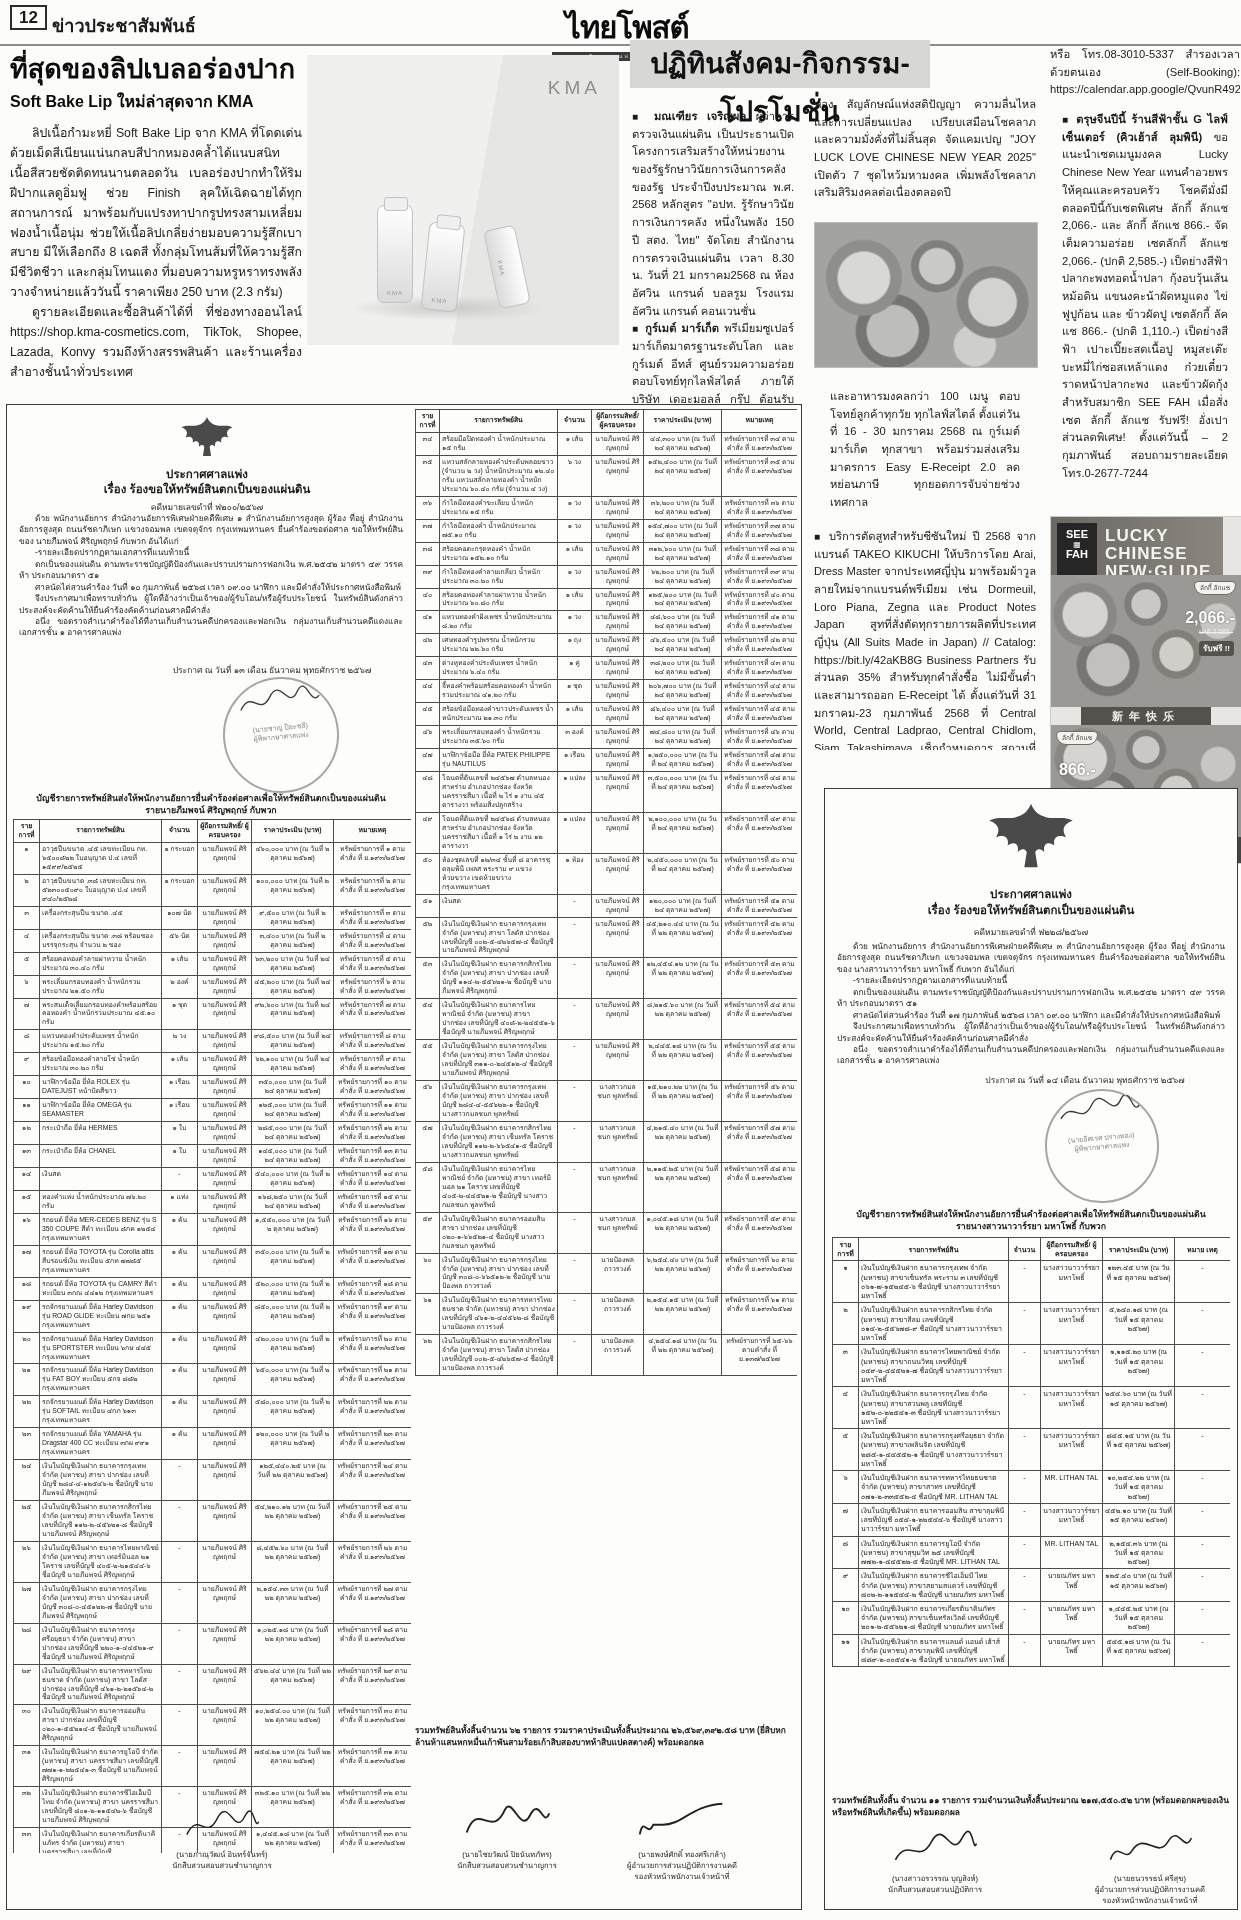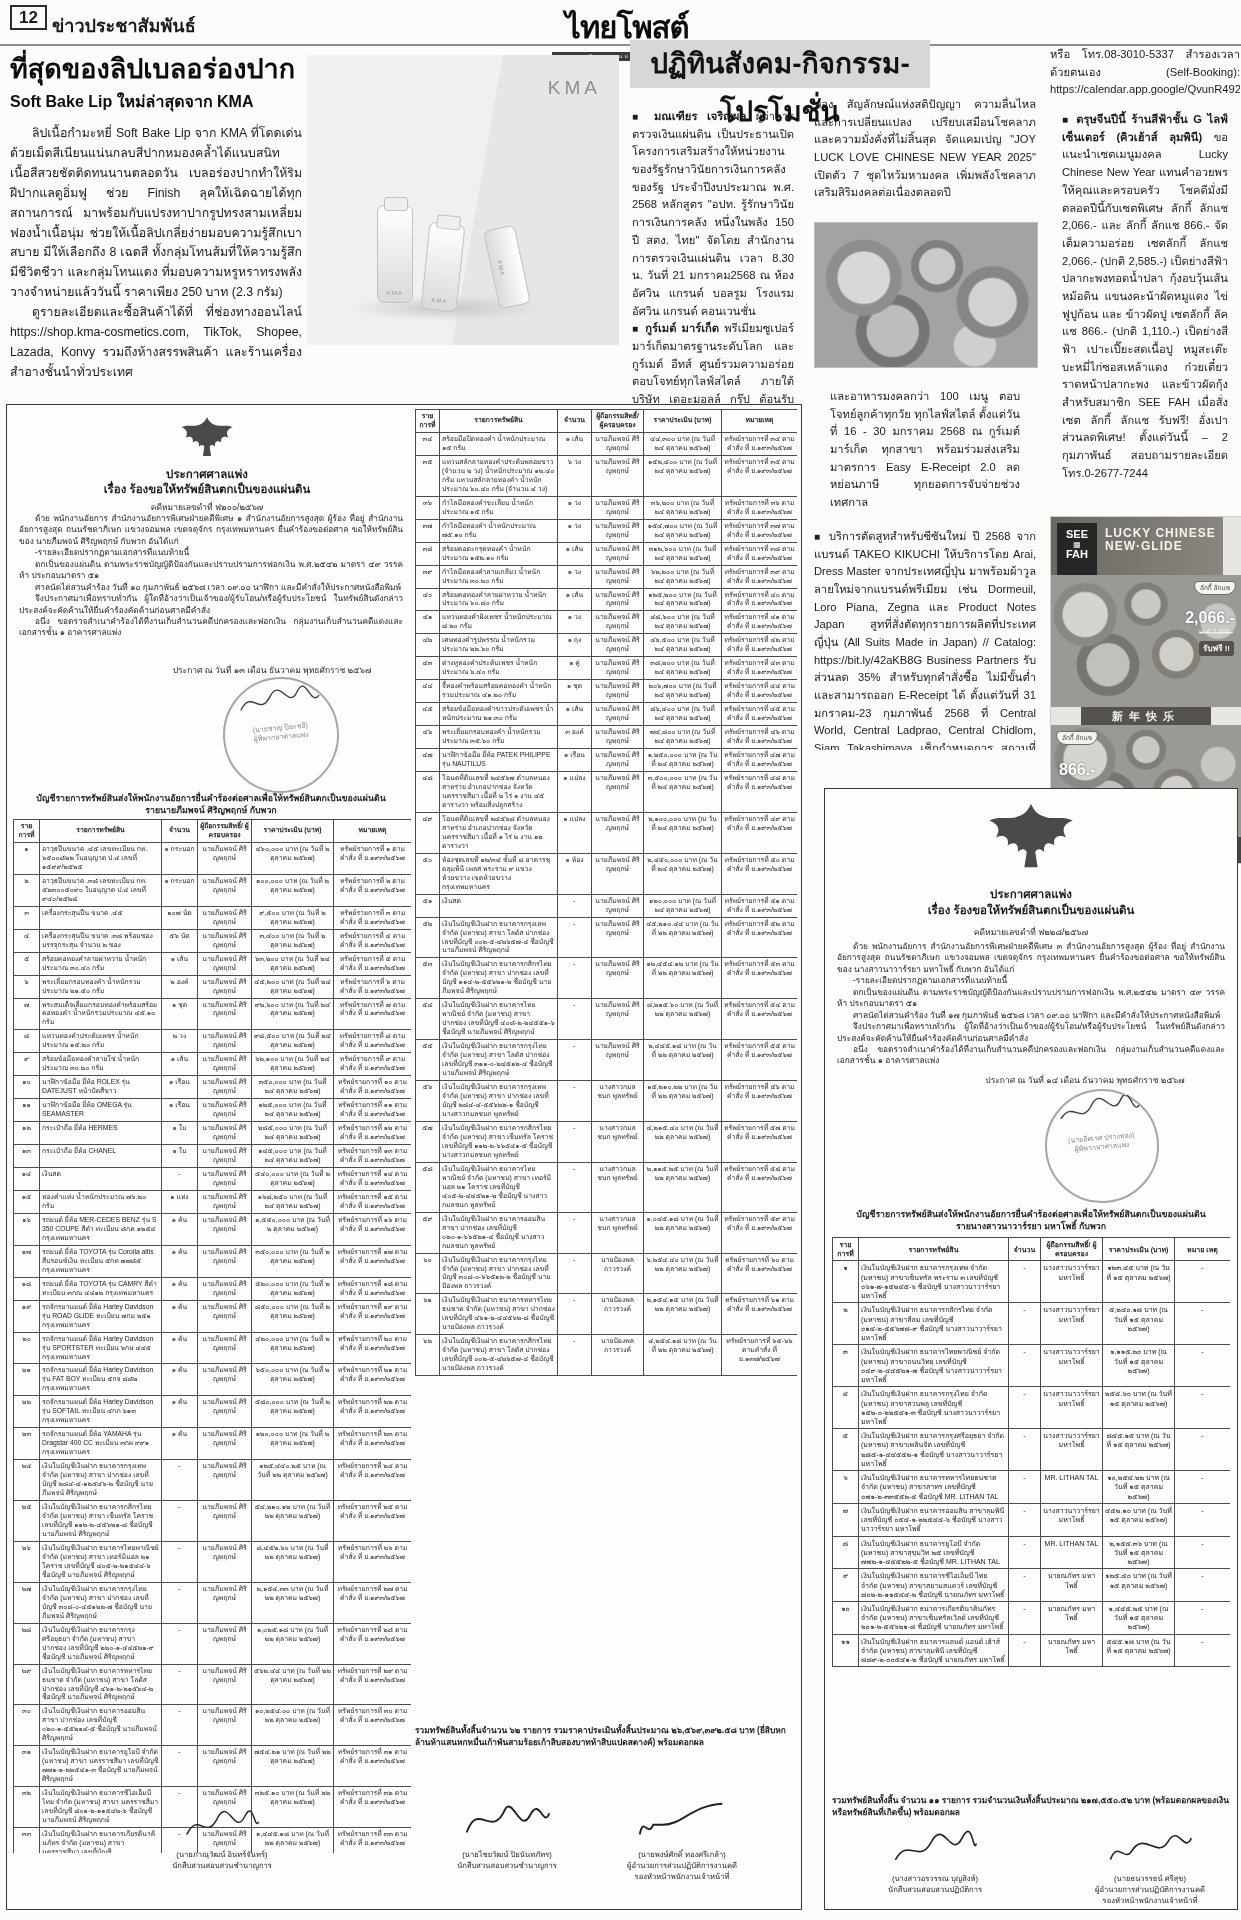--- a/index.html
+++ b/index.html
@@ -34,21 +34,21 @@
       radial-gradient(circle at 22% 38%,#d8d8d6 0 13%,#8e8e8c 14% 19%,transparent 20%),
       radial-gradient(circle at 55% 30%,#c9c9c7 0 11%,#7f7f7d 12% 16%,transparent 17%),
       radial-gradient(circle at 80% 55%,#d2d2d0 0 12%,#868684 13% 18%,transparent 19%),
       radial-gradient(circle at 35% 75%,#bdbdbb 0 14%,#757573 15% 20%,transparent 21%),
       radial-gradient(circle at 72% 85%,#cfcfcd 0 10%,transparent 11%),
       #a3a3a1;border:1px solid #bdbdbb;}
   
   .ad{background:#e8e6e2;overflow:hidden;border:1px solid #cfcdc9;}
   .ad-band{background:linear-gradient(90deg,#6b6762,#8a867f);}
   .ad-logo{background:#262626;color:#fff;text-align:center;font-weight:bold;font-size:11px;line-height:1.05;}
-  .ad-title{color:#f5f4f1;font-weight:bold;font-size:12px;letter-spacing:1px;line-height:1.05;}
+  .ad-title{color:#f5f4f1;font-weight:bold;font-size:17px;letter-spacing:1px;line-height:1.05;}
   .ad-collage{background:
       radial-gradient(circle at 18% 30%,#d6d4d0 0 12%,#8a8884 13% 17%,transparent 18%),
       radial-gradient(circle at 50% 22%,#cac8c4 0 10%,#807e7a 11% 15%,transparent 16%),
       radial-gradient(circle at 30% 68%,#c2c0bc 0 13%,#777571 14% 19%,transparent 20%),
       radial-gradient(circle at 66% 60%,#d0cec9 0 11%,#828078 12% 16%,transparent 17%),
       radial-gradient(circle at 88% 35%,#c8c6c2 0 9%,transparent 10%),
       #9b9995;}
   .ad-badge{background:#f4f3f0;border:1px solid #6e6a64;border-radius:4px 4px 10px 10px;color:#3c3a36;font-size:6.5px;text-align:center;line-height:1.2;padding:2px 3px;}
   .ad-price{color:#fff;font-weight:bold;font-size:16px;text-shadow:0 0 2px #555;}
   .ad-price-sm{color:#eee;font-size:6.5px;text-decoration:line-through;}

